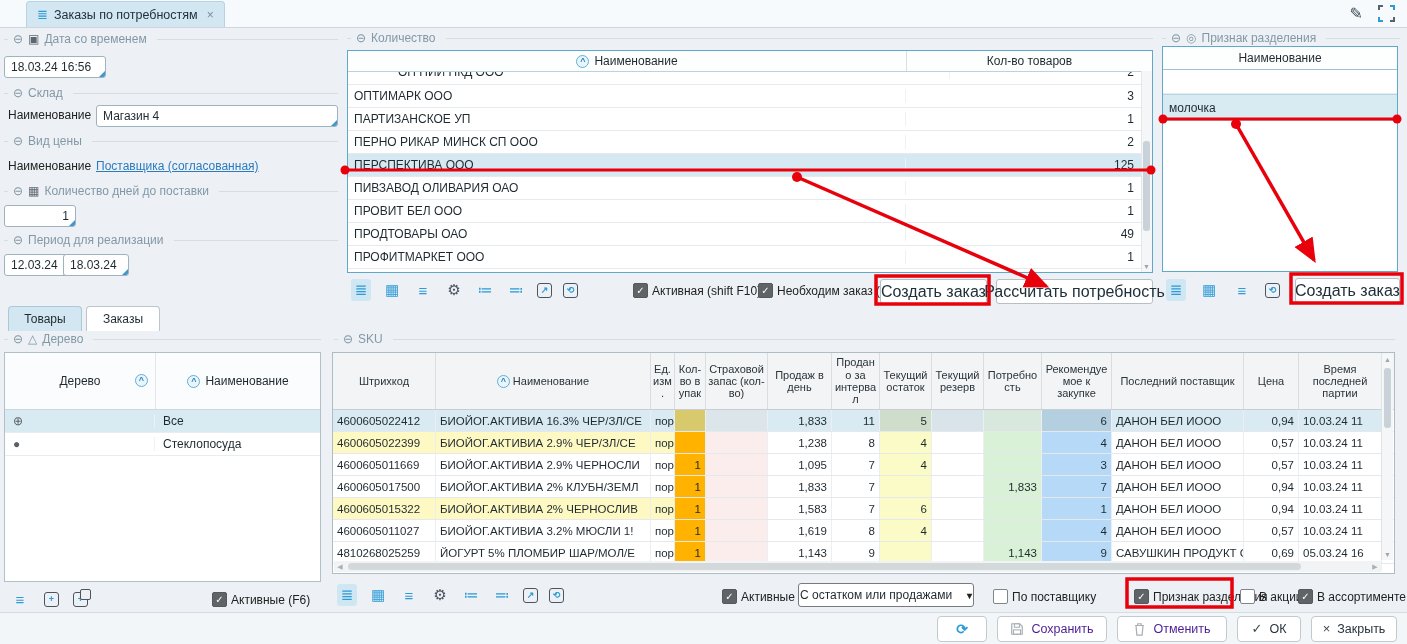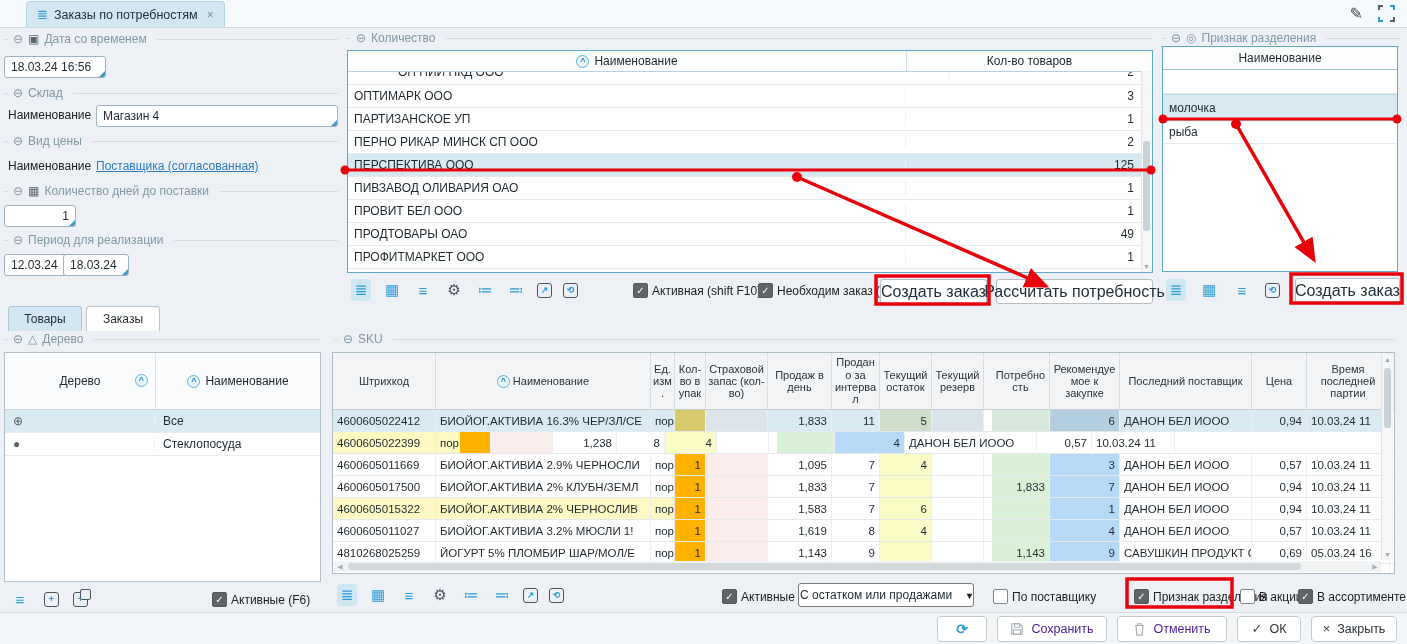--- a/index.html
+++ b/index.html
@@ -84,21 +84,21 @@
   .sku-head{display:flex;height:56px;background:#f3f4f5;border-bottom:1px solid #c9ced2;}
   .hcell{display:flex;align-items:center;justify-content:center;text-align:center;font-size:11px;line-height:1.12;
          border-right:1px solid #d9dde0;padding:1px 2px;box-sizing:border-box;word-break:break-word;gap:3px;color:#2a343b;flex:none;}
   .krow{display:flex;height:21px;border-bottom:1px solid #e6e9eb;align-items:stretch;}
   .kcell{display:flex;align-items:center;font-size:11.5px;padding:0 4px;border-right:1px solid #eceff1;box-sizing:border-box;
          white-space:nowrap;overflow:hidden;flex:none;}
   .kcell.rnum{justify-content:flex-end;}
   .krow.sel .kcell{background:#d9eaf3;}
   .krow.alt .kcell:nth-child(-n+3){background:#fef9c3;}
   .k0{width:103px;}.k1{width:215px;}.k2{width:24px;}.k3{width:31px;}.k4{width:62px;}.k5{width:64px;}.k6{width:48px;}
-  .k7{width:52px;}.k8{width:52px;}.k9{width:58px;margin-left:8px;}.k10{width:70px;}.k11{width:132px;}.k12{width:55px;}.k13{width:83px;}
+  .k7{width:52px;}.k8{width:52px;}.k9{width:58px;}.k10{width:70px;}.k11{width:132px;}.k12{width:55px;}.k13{width:83px;}
   .sliver{display:flex;height:7px;overflow:hidden;}
   .hscroll{position:absolute;left:1px;right:13px;bottom:1px;height:11px;background:#f1f3f4;display:flex;align-items:center;}
   .hthumb{position:absolute;left:14px;right:80px;top:2px;height:7px;background:#d3d8db;border-radius:4px;}
   .harrow{font-size:7px;color:#a7b0b6;width:12px;text-align:center;}
   .sku-vtrack{position:absolute;top:1px;right:1px;bottom:13px;width:11px;background:#f4f6f7;border-left:1px solid #e0e4e6;}
 
   .select{position:absolute;display:flex;align-items:center;justify-content:space-between;background:#fff;border:1px solid #767b80;
           border-radius:3px;padding:0 1px;height:22px;font-size:12px;gap:8px;}
   .select .dd{font-size:10px;font-weight:bold;color:#222;}
 
@@ -269,21 +269,20 @@
       <span class="gico">⊖</span>
     <span class="gico">◎</span>
     <span>Признак разделения</span>
       <span class="rule"></span>
   </div>
   <div class="septable">
     <div class="sep-head">Наименование</div>
     <div id="sep-body">
         <div class="srow"></div>
         <div class="srow sel">молочка</div>
-        <div class="srow">рыба</div>
       </div>
   </div>
   <div class="toolbar" style="left:1166px;top:279px;gap:13px;">
     <span class="tbi sel">≣</span>
     <span class="tbi">▦</span>
     <span class="tbi">≡</span>
     <span class="tbi boxed">⟲</span>
   </div>
   <div class="btn" style="left:1295px;top:278px;width:103px;height:23px;">Создать заказ</div>
 
@@ -393,20 +392,21 @@
           <div class="kcell k7 rnum" style="background: rgb(207, 222, 202);">5</div>
           <div class="kcell k8 rnum" style="background: rgb(216, 228, 234);"></div>
           <div class="kcell k9 rnum" style="background: rgb(216, 232, 220);"></div>
           <div class="kcell k10 rnum" style="background: rgb(180, 207, 224);">6</div>
           <div class="kcell k11">ДАНОН БЕЛ ИООО</div>
           <div class="kcell k12 rnum">0,94</div>
           <div class="kcell k13">10.03.24 11</div>
         </div>
         <div class="krow alt">
           <div class="kcell k0">4600605022399</div>
+          <div class="kcell k1">БИОЙОГ.АКТИВИА 2.9% ЧЕР/ЗЛ/СЕ</div>
           <div class="kcell k2">пор</div>
           <div class="kcell k3 rnum" style="background: rgb(255, 179, 0);"></div>
           <div class="kcell k4" style="background: rgb(252, 237, 237);"></div>
           <div class="kcell k5 rnum">1,238</div>
           <div class="kcell k6 rnum">8</div>
           <div class="kcell k7 rnum" style="background: rgb(250, 251, 198);">4</div>
           <div class="kcell k8 rnum"></div>
           <div class="kcell k9 rnum" style="background: rgb(217, 242, 215);"></div>
           <div class="kcell k10 rnum" style="background: rgb(181, 217, 246);">4</div>
           <div class="kcell k11">ДАНОН БЕЛ ИООО</div>

